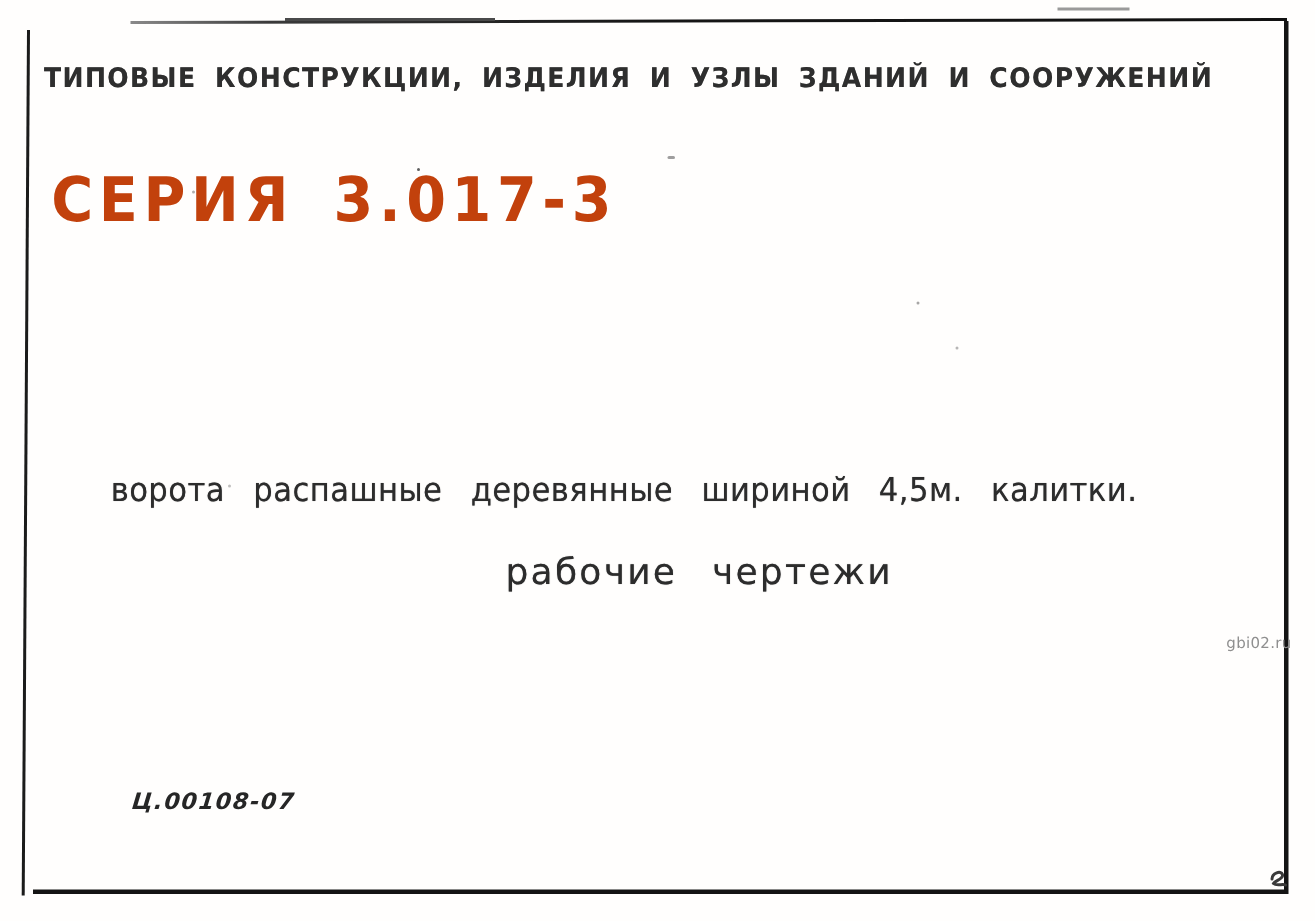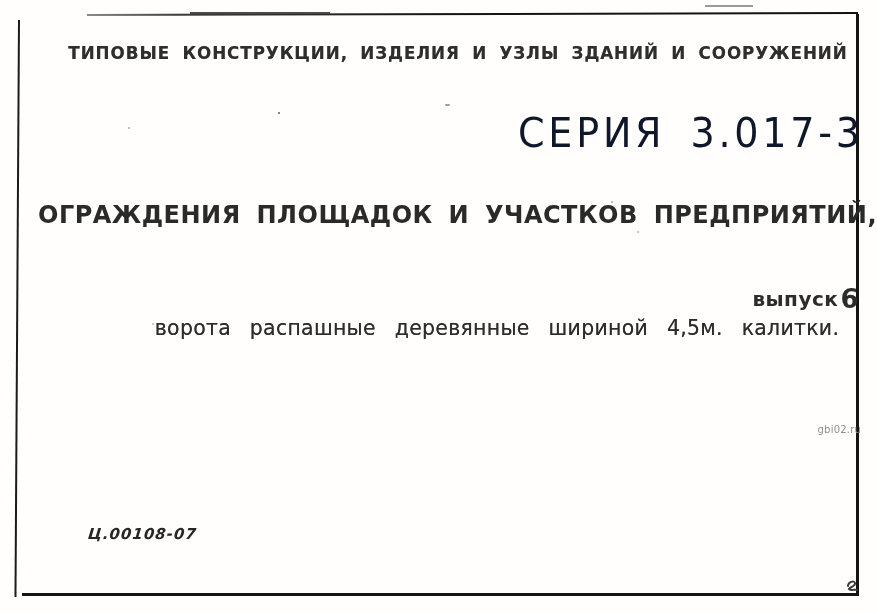--- a/index.html
+++ b/index.html
@@ -3,32 +3,32 @@
 <meta charset="utf-8">
 <style>
   html, body { margin:0; padding:0; background:#ffffff; }
   .sheet {
     position:relative; width:877px; height:614px;
     background:#fffefd; overflow:hidden;
     font-family:"DejaVu Sans", "Liberation Sans", sans-serif;
     color:#2d2d2d;
   }
   .t { position:absolute; white-space:nowrap; }
-  .center-wrap { position:absolute; text-align:right; }
+  .center-wrap { position:absolute; text-align:left; }
   .squeeze { display:inline-block; transform:scaleX(0.93); transform-origin:center; }
 
   .header-line {
     top:42px; left:0; right:0;
     font-size:18px; font-weight:bold; letter-spacing:1px; word-spacing:6px;
     color:#2e2e2e; text-shadow:0 0 0.4px rgba(46,46,46,0.55);
   }
   .series-title {
     top:109px; left:20px; right:0;
-    font-size:41px; font-weight:normal; letter-spacing:4px; word-spacing:10px;
-    color:#0f172a;
+    font-size:41px; font-weight:bold; letter-spacing:4px; word-spacing:10px;
+    color:#c2410c;
   }
   .subject {
     top:199px; left:8px; right:0;
     font-size:24px; font-weight:bold; letter-spacing:0.5px; word-spacing:7px;
     line-height:33px; color:#2a2a2a;
   }
   .issue-line {
     top:284px; left:0; right:18px;
     font-size:20px; font-weight:bold; color:#2c2c2c; letter-spacing:0.5px;
   }
@@ -82,31 +82,28 @@
 
   <div class="center-wrap header-line">
     <span class="squeeze">ТИПОВЫЕ КОНСТРУКЦИИ, ИЗДЕЛИЯ И УЗЛЫ ЗДАНИЙ И СООРУЖЕНИЙ</span>
   </div>
 
   <div class="center-wrap series-title">
     <span class="squeeze">СЕРИЯ 3.017-3</span>
   </div>
 
   <div class="center-wrap subject">
-    <div>ОГРАЖДЕНИЯ ПЛОЩАДОК И УЧАСТКОВ ПРЕДПРИЯТИЙ,</div>
   </div>
 
-  <div class="center-wrap issue-line">
-    <span>выпуск</span><span class="issue-number">6</span>
-  </div>
 
   <div class="center-wrap contents-line">
     <span class="squeeze">ворота распашные деревянные шириной 4,5м. калитки.</span>
   </div>
 
+  <div class="t doctype-line">рабочие чертежи</div>
 
   <div class="t inventory-code">Ц.00108-07</div>
 
   <div class="t watermark">gbi02.ru</div>
 
   <div class="speck" style="top:112px;left:278px;width:2px;height:2px;"></div>
   <div class="speck" style="top:104px;left:445px;width:5px;height:2px;border-radius:1px;opacity:.6;"></div>
   <div class="speck" style="top:127px;left:128px;width:2px;height:2px;opacity:.5;"></div>
   <div class="speck" style="top:201px;left:611px;width:2px;height:2px;opacity:.55;"></div>
   <div class="speck" style="top:231px;left:637px;width:2px;height:2px;opacity:.45;"></div>

